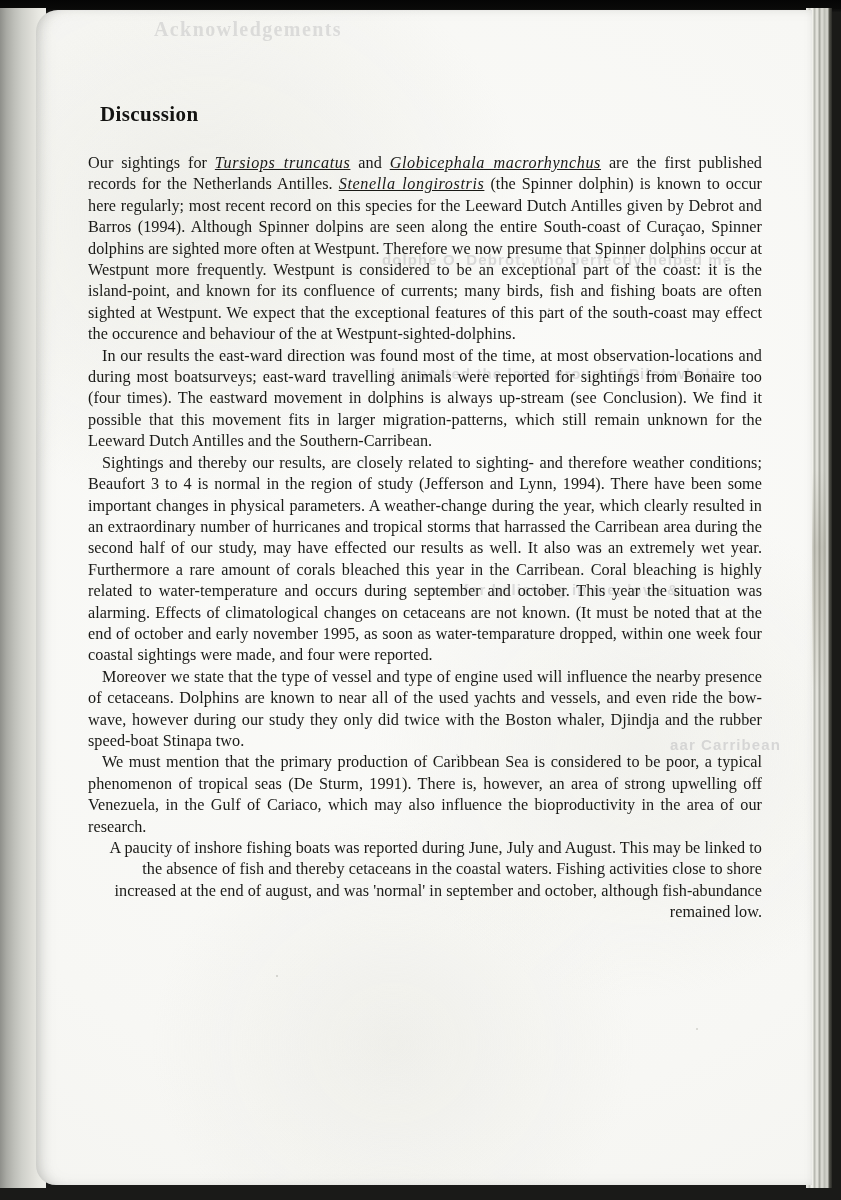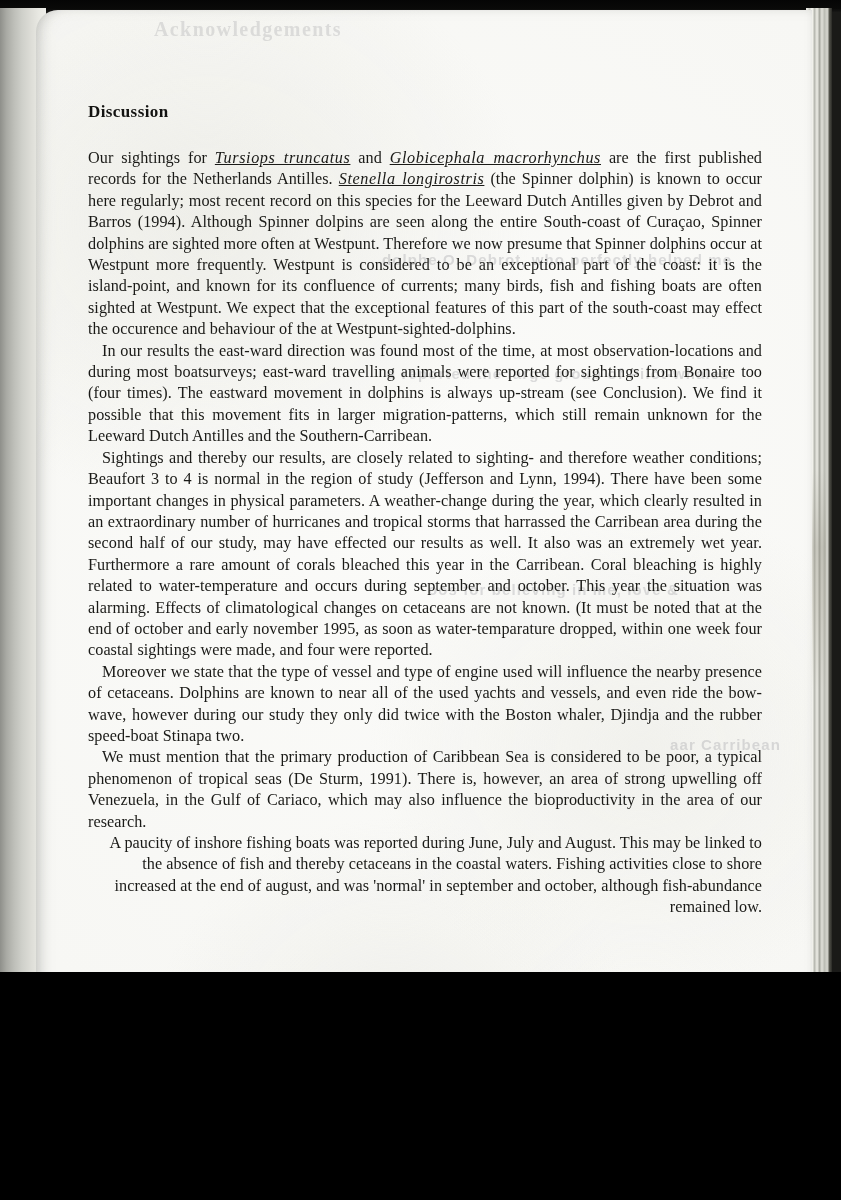--- a/index.html
+++ b/index.html
@@ -5,21 +5,21 @@
 <style>
   html, body {
     margin: 0;
     padding: 0;
     background: #000000;
   }
 
   #scan-page {
     position: relative;
     width: 841px;
-    height: 972px;
+    height: 1200px;
     overflow: hidden;
     background: #0f172a;
     font-family: "Liberation Serif", "DejaVu Serif", serif;
   }
 
   
   .scan-backdrop {
     position: absolute;
     inset: 0;
     background:
@@ -112,24 +112,24 @@
   
   .text-column {
     position: absolute;
     left: 52px;
     top: 92px;
     width: 674px;
     color: #171715;
   }
 
   .section-heading {
-    font-size: 17px;
+    font-size: 21px;
     font-weight: bold;
     letter-spacing: 0.4px;
-    margin: 0 0 26px 0;
+    margin: 0 0 26px 12px;
     color: #131311;
   }
 
   .body-par {
     font-size: 16.2px;
     line-height: 21.4px;
     text-align: justify;
     text-justify: inter-word;
     margin: 0;
     color: #1a1a17;

